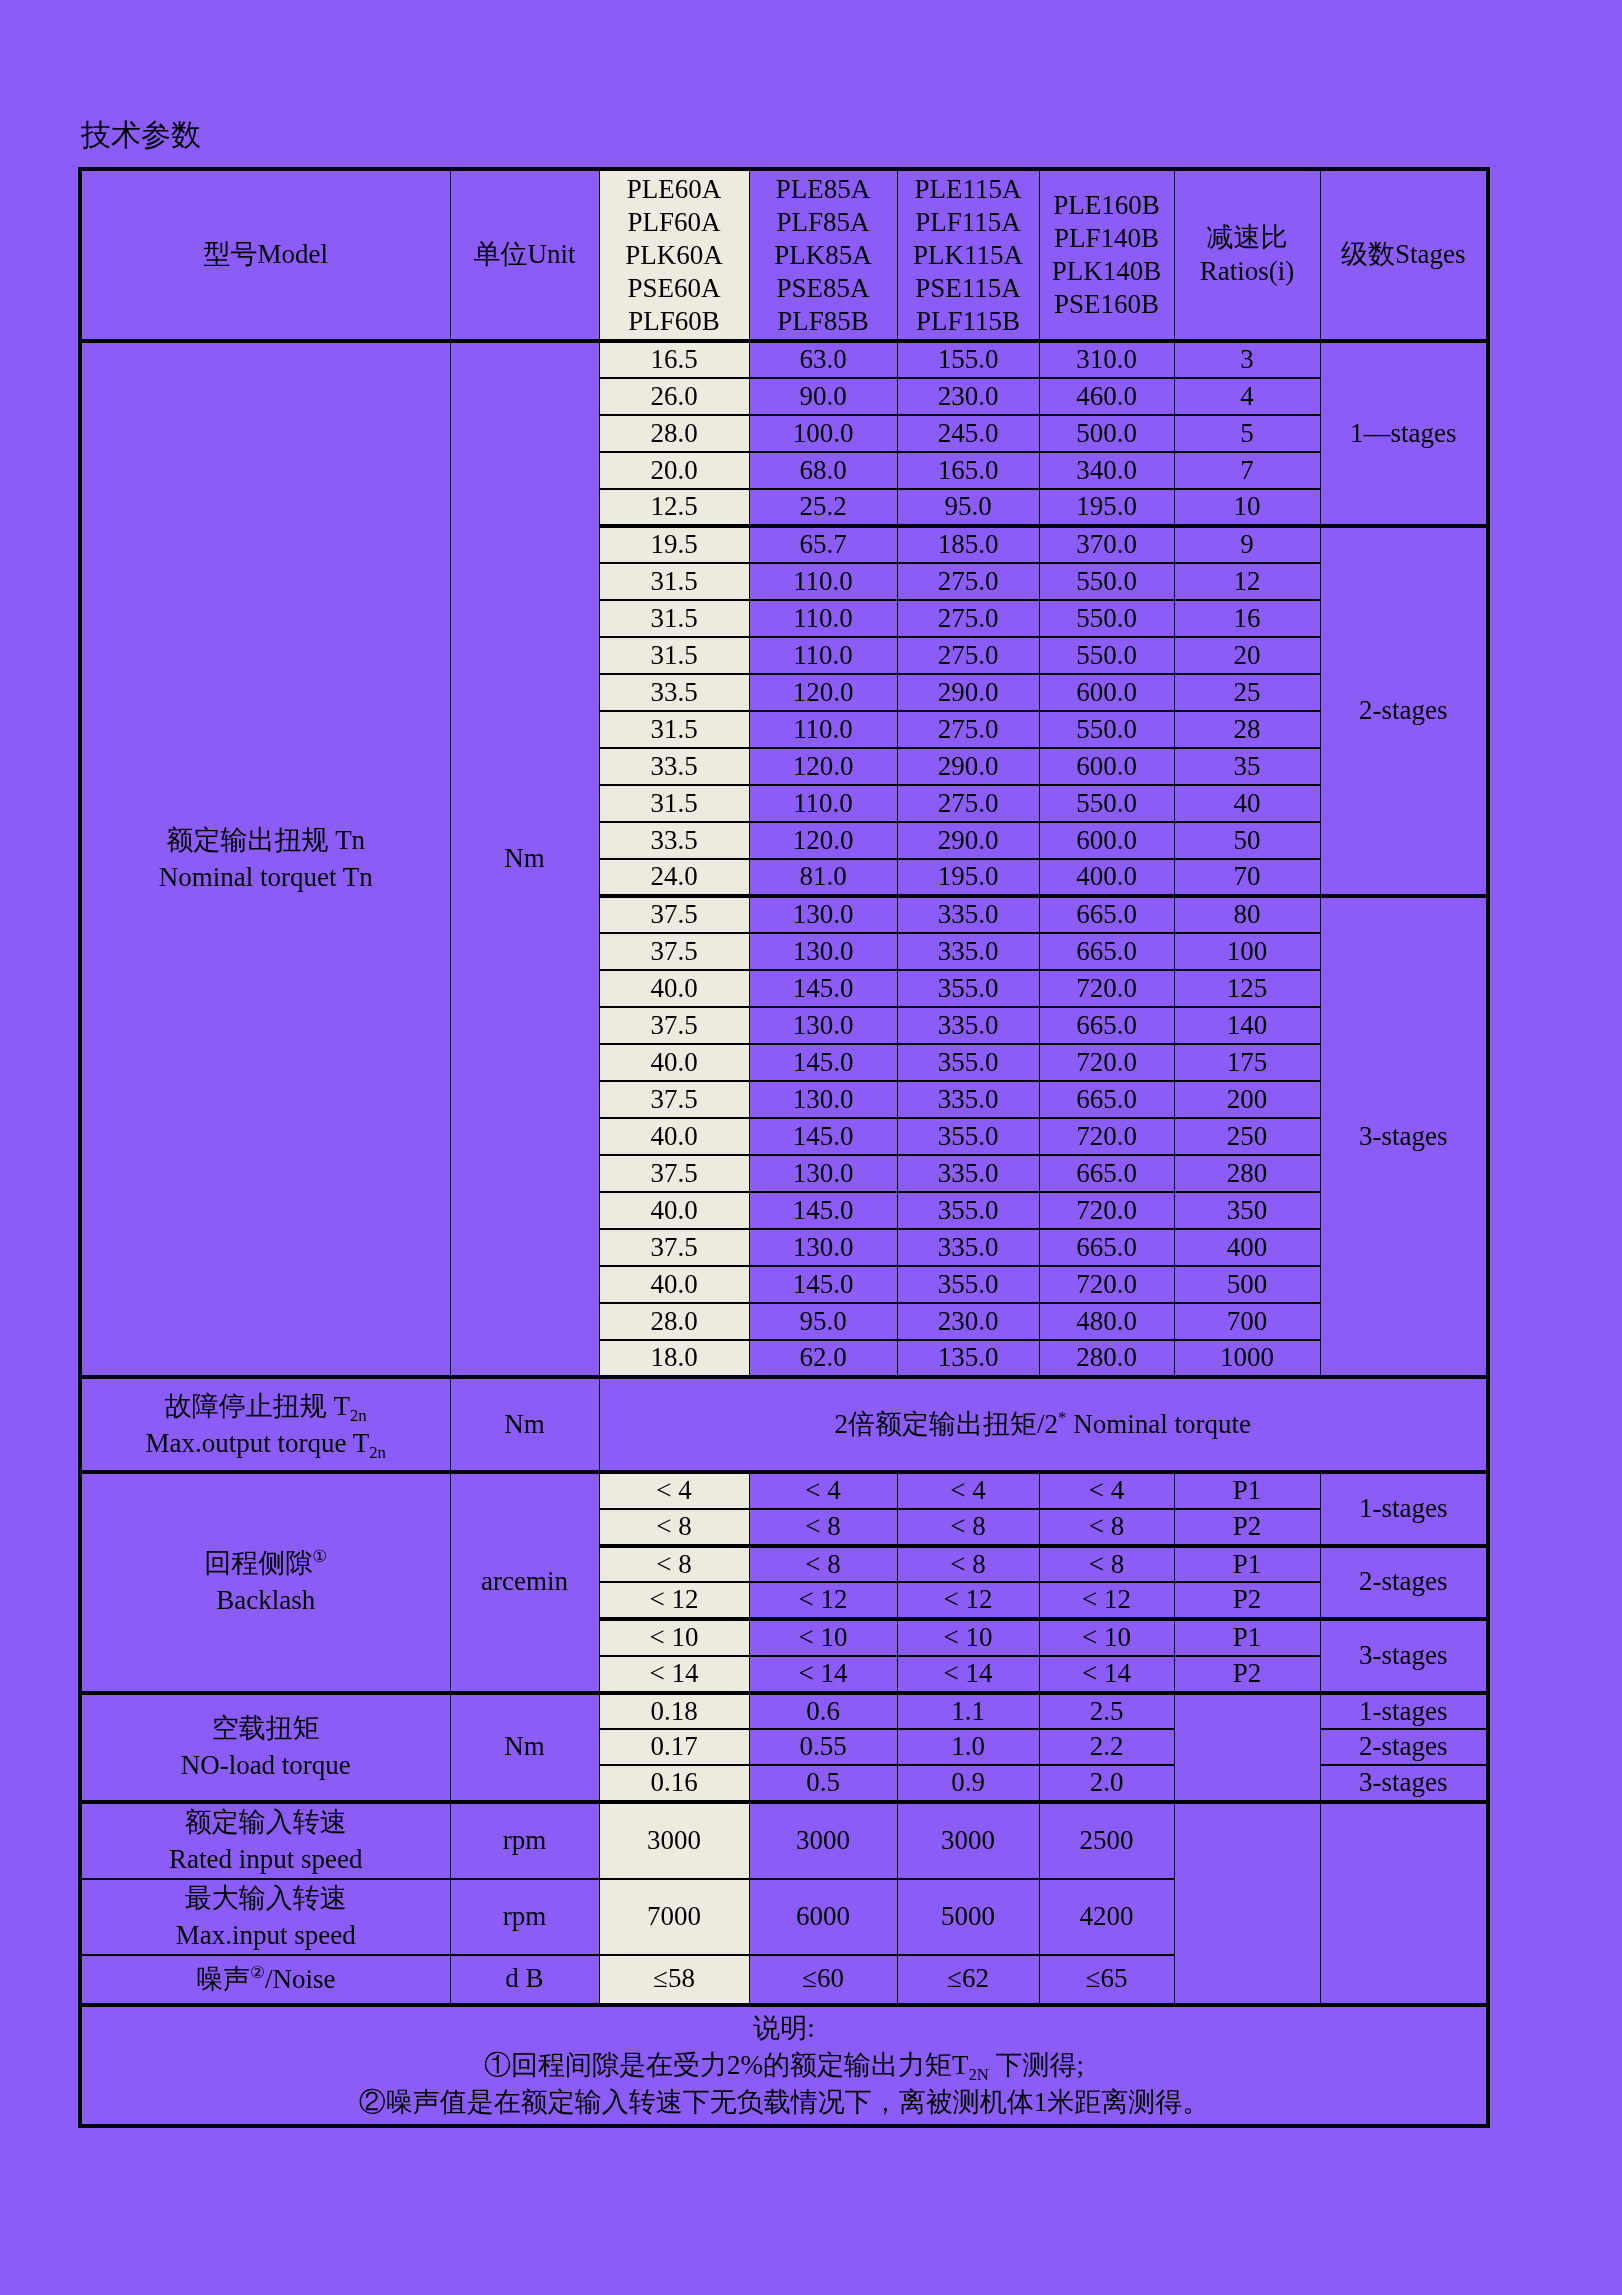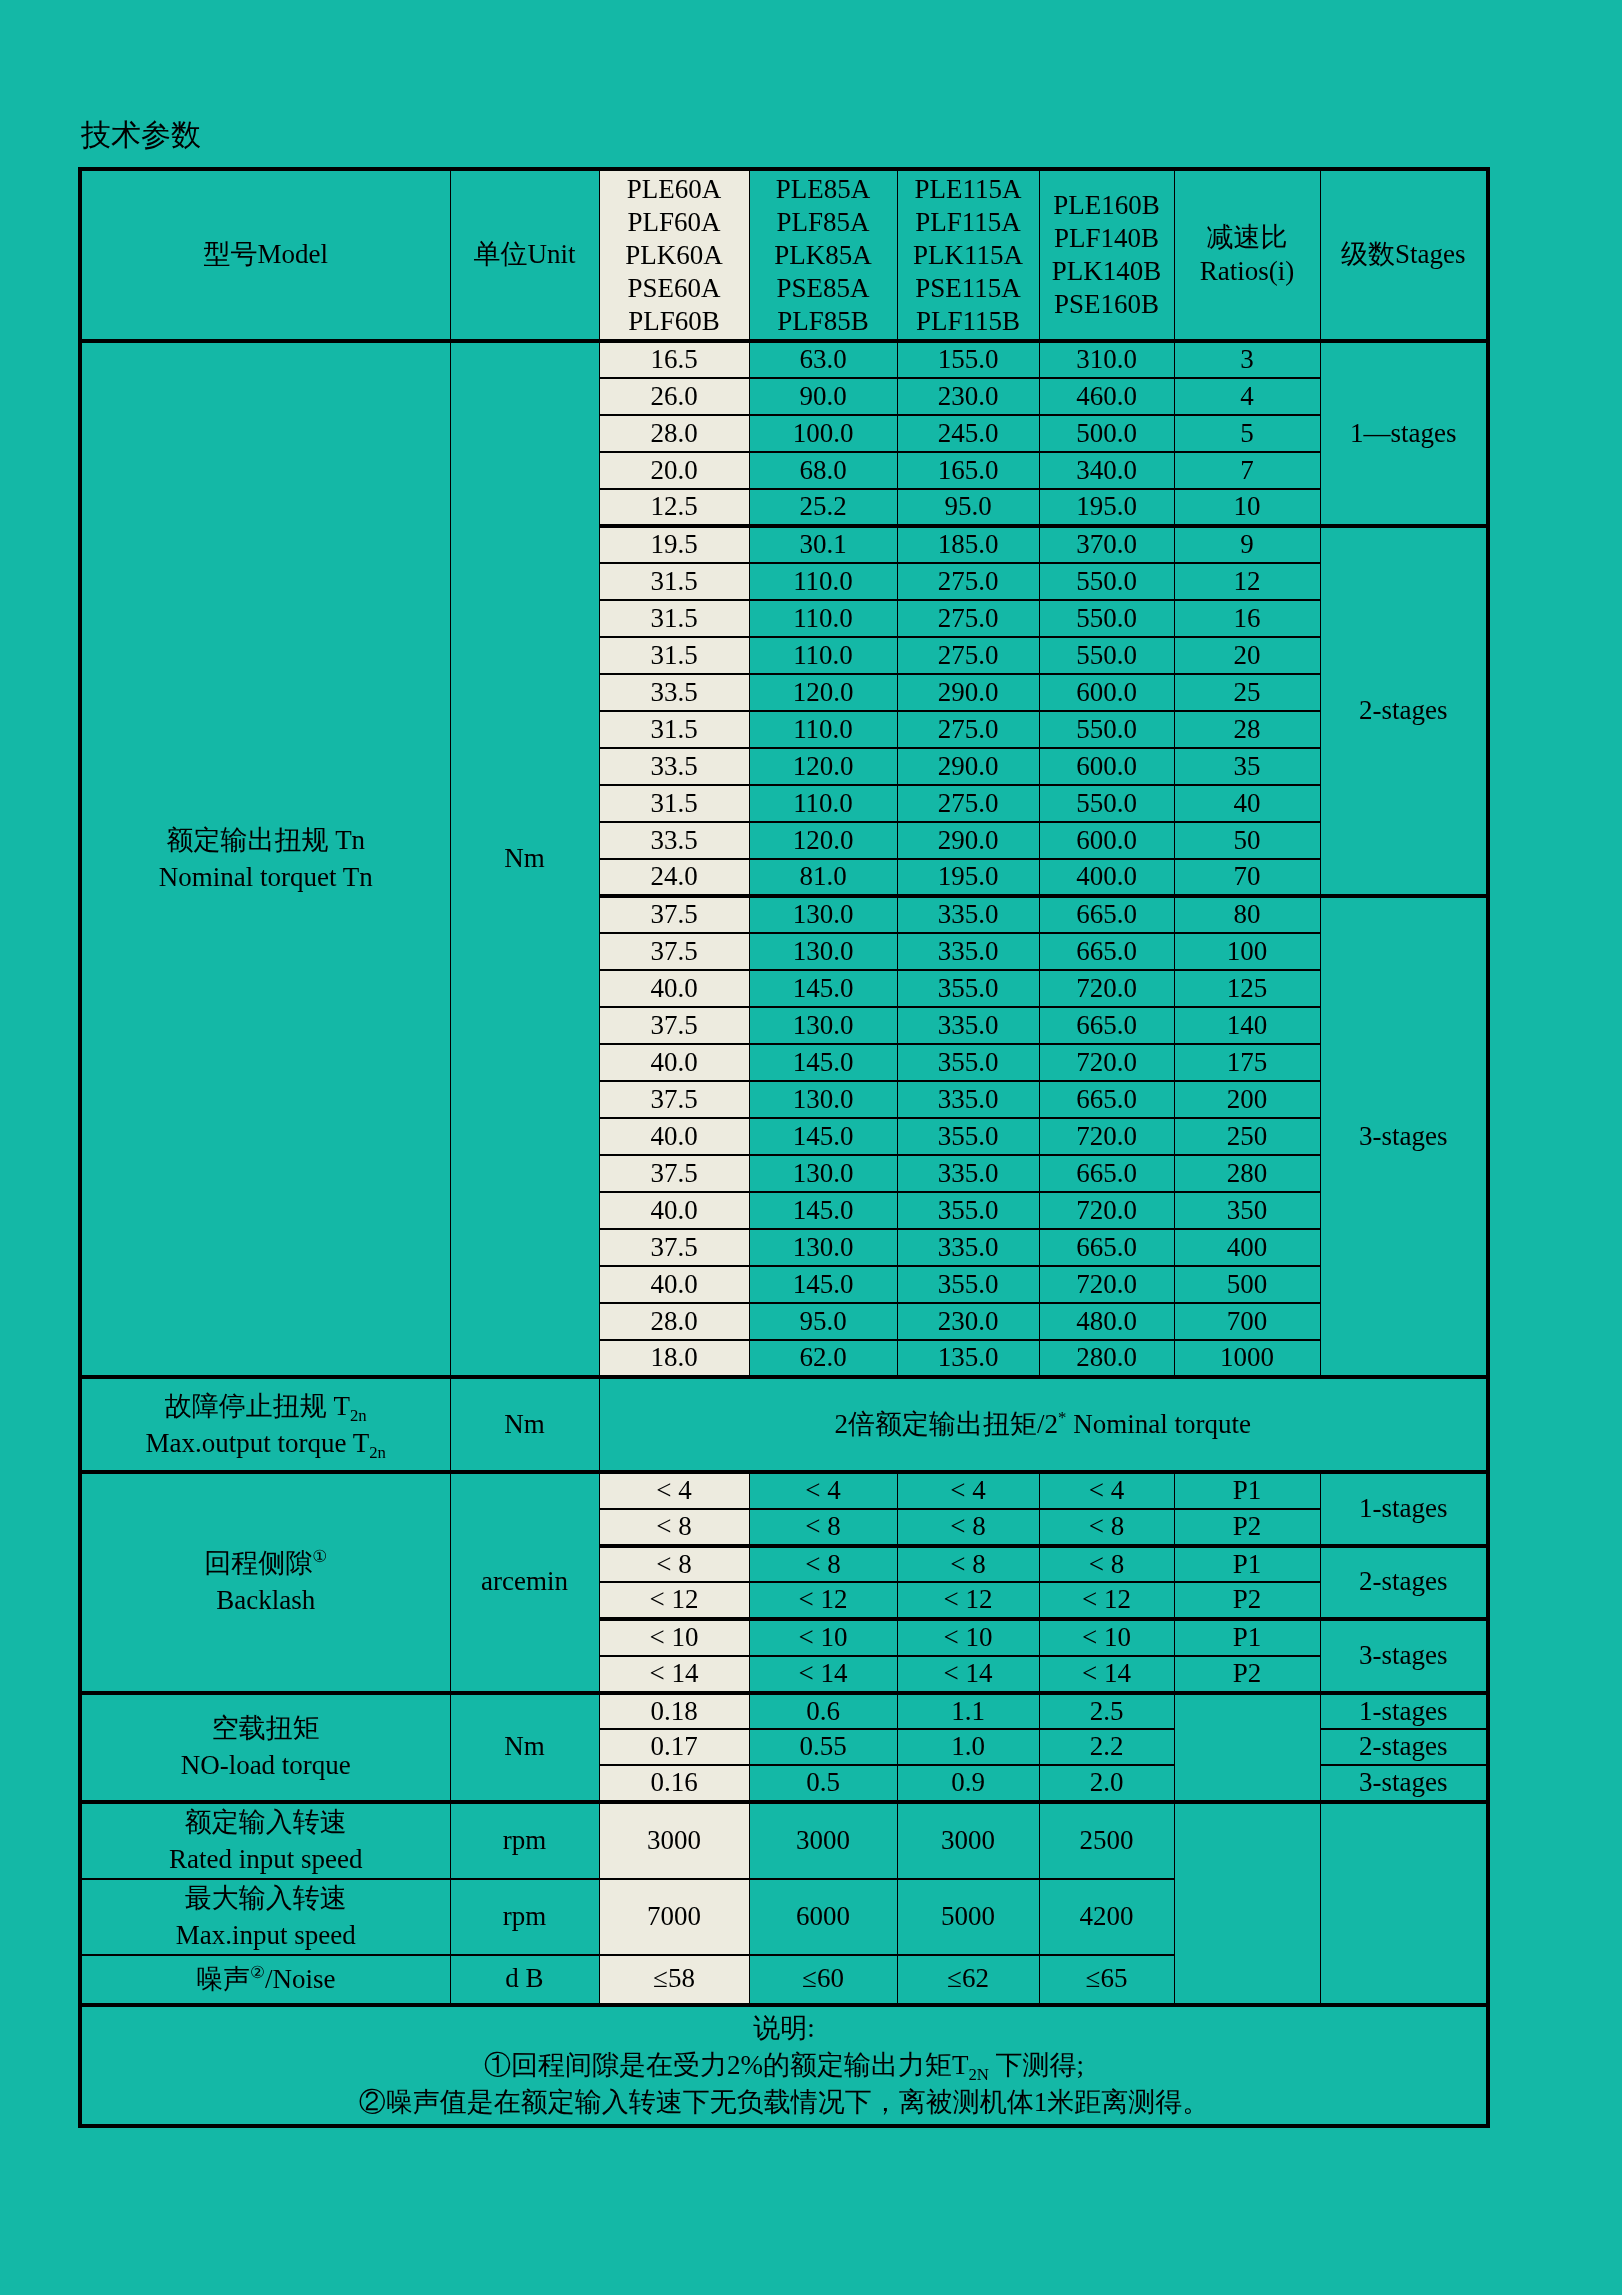--- a/index.html
+++ b/index.html
@@ -6,21 +6,21 @@
     margin: 0;
     padding: 0;
     background: #ffffff;
     font-family: "Liberation Serif", "DejaVu Serif", serif;
     color: #000;
   }
   .page {
     position: relative;
     width: 1623px;
     height: 2295px;
-    background: #14b8a6;
+    background: #8b5cf6;
     overflow: hidden;
   }
   .doc-title {
     position: absolute;
     left: 81px;
     top: 117px;
     font-size: 30px;
     line-height: 35px;
     white-space: nowrap;
   }
@@ -159,21 +159,21 @@
         </tr>
         <tr style="height: 37px;">
           <td class="shade">12.5</td>
           <td>25.2</td>
           <td>95.0</td>
           <td>195.0</td>
           <td>10</td>
         </tr>
         <tr class="sec" style="height: 37px;">
           <td class="shade">19.5</td>
-          <td>30.1</td>
+          <td>65.7</td>
           <td>185.0</td>
           <td>370.0</td>
           <td>9</td>
           <td rowspan="10">2-stages</td>
         </tr>
         <tr style="height: 37px;">
           <td class="shade">31.5</td>
           <td>110.0</td>
           <td>275.0</td>
           <td>550.0</td>

